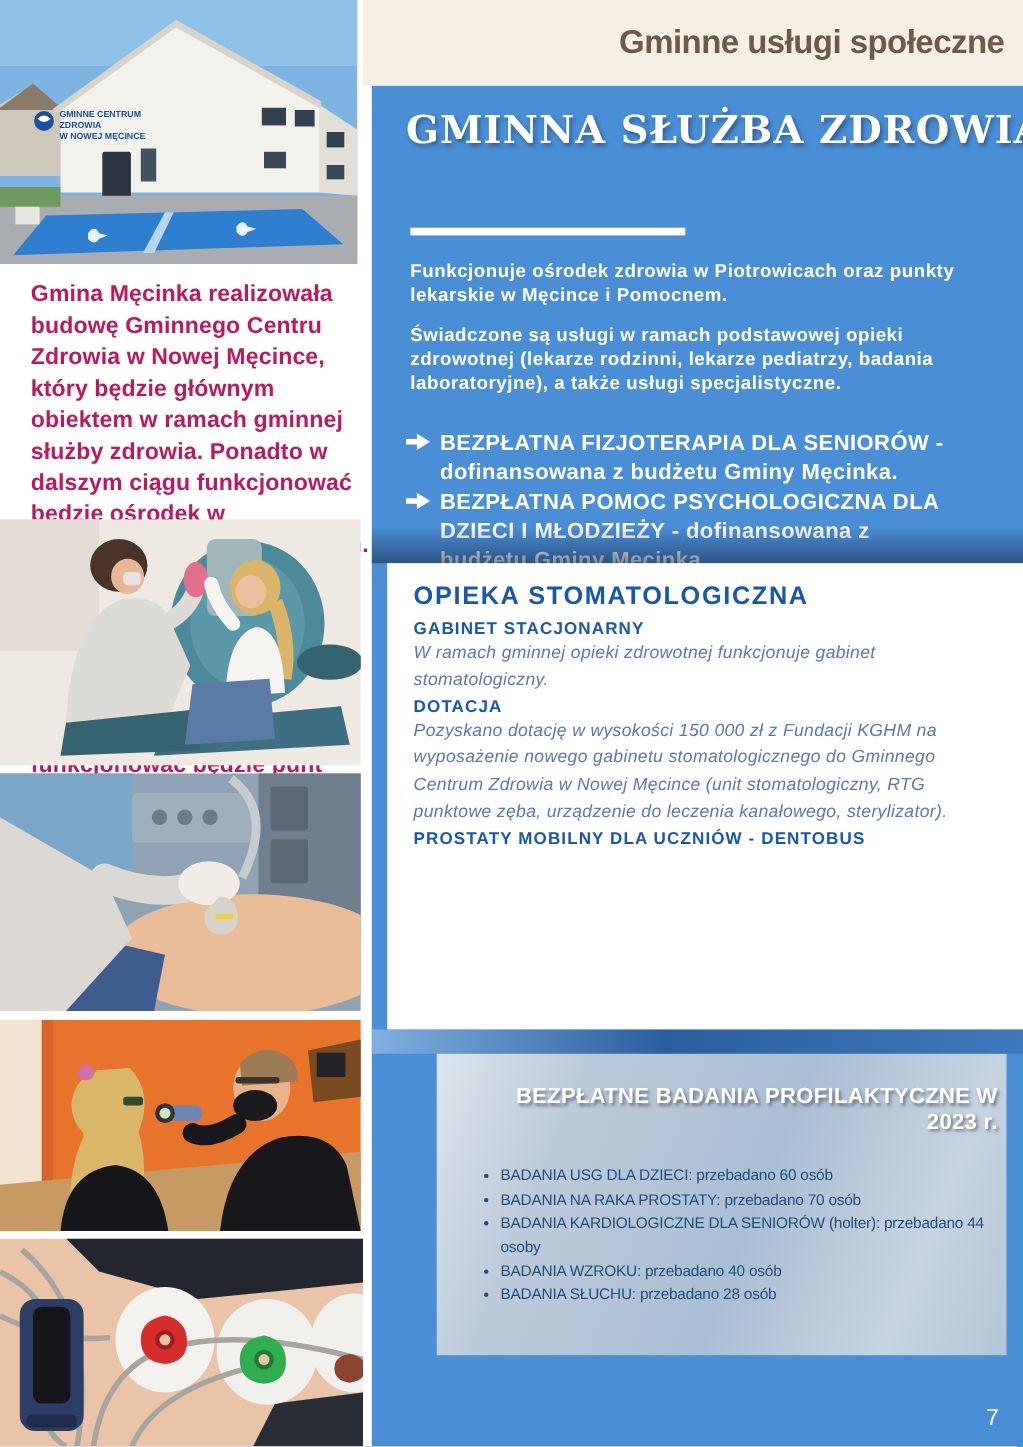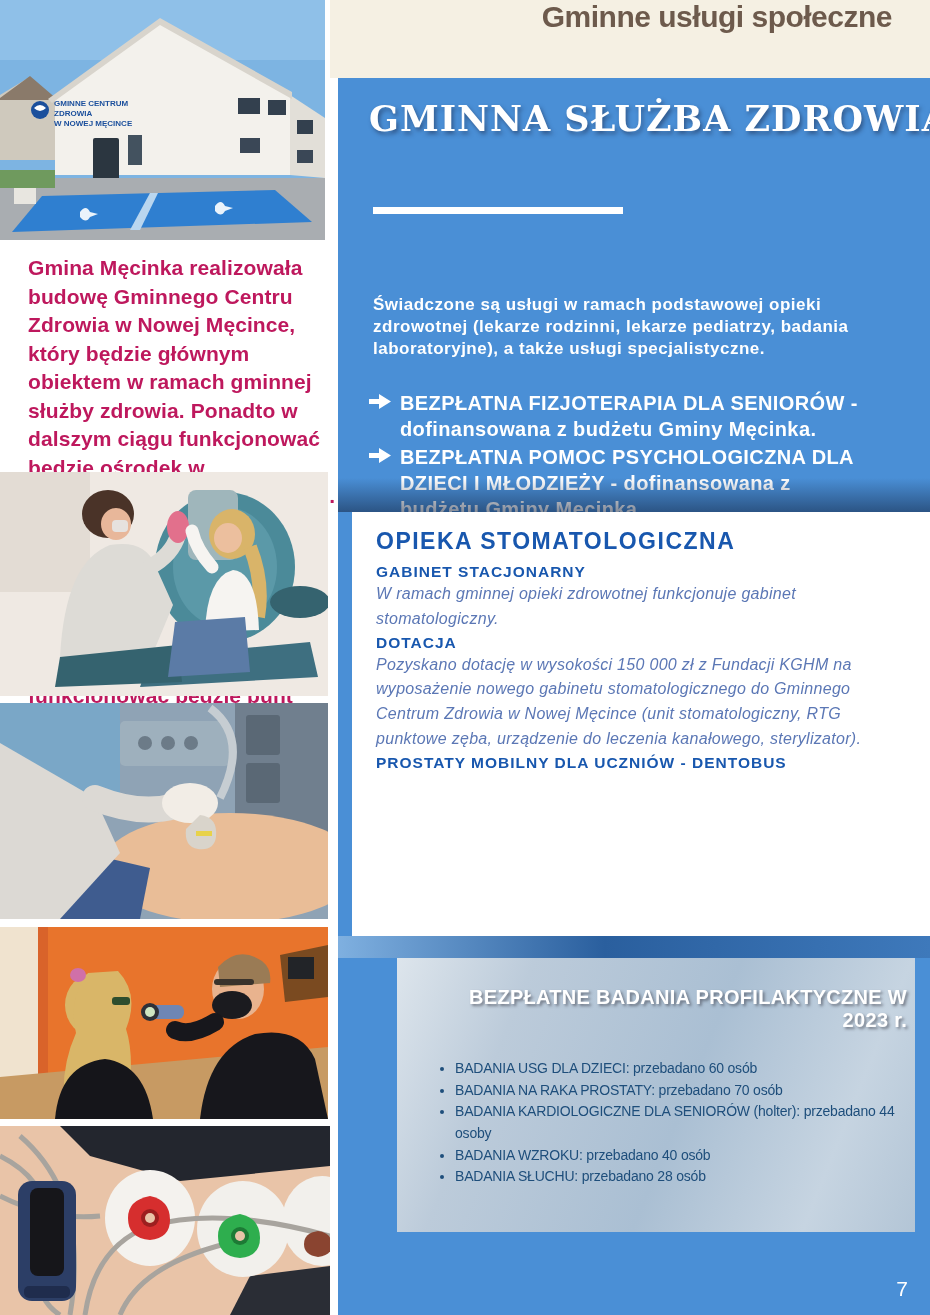--- a/index.html
+++ b/index.html
@@ -4,22 +4,22 @@
 <style>
   html,body{margin:0;padding:0;background:#e8e8e8;}
   .page{
     position:relative;width:930px;height:1315px;margin:0 auto;
     background:#ffffff;overflow:hidden;
     font-family:"Liberation Sans","DejaVu Sans",sans-serif;
   }
   
   .cream-band{
     position:absolute;left:330px;top:0;width:600px;height:78px;
-    background:#f5f0e3;display:flex;justify-content:flex-end;
-    padding-right:38px;box-sizing:border-box;
+    background:#f5f0e3;display:flex;align-items:center;justify-content:flex-end;
+    padding-right:17px;box-sizing:border-box;
   }
   .page-header{
     font-size:30px;font-weight:bold;color:#6d5a4c;letter-spacing:-0.5px;margin:0;
   }
   .blue-panel{
     position:absolute;left:338px;top:78px;width:592px;height:1237px;
     background:#4a8fd6;
   }
   .main-title{
     position:absolute;left:31px;top:20px;margin:0;
@@ -251,20 +251,21 @@
 
   <div class="cream-band">
     <h1 class="page-header">Gminne usługi społeczne</h1>
   </div>
 
   <div class="blue-panel">
 
     <h2 class="main-title">GMINNA SŁUŻBA ZDROWIA</h2>
     <div class="title-underline"></div>
 
+    <p class="panel-paragraph panel-p1">Funkcjonuje ośrodek zdrowia w Piotrowicach oraz punkty lekarskie w Męcince i Pomocnem.</p>
     <p class="panel-paragraph panel-p2">Świadczone są usługi w ramach podstawowej opieki zdrowotnej (lekarze rodzinni, lekarze pediatrzy, badania laboratoryjne), a także usługi specjalistyczne.</p>
 
     <div class="arrow-list">
       <div class="arrow-item">
         <svg class="arrow-glyph" width="22" height="15" viewBox="0 0 22 15">
           <path d="M0 5 h10 v-5 l12 7.5 -12 7.5 v-5 h-10 z" fill="#ffffff"></path>
         </svg>
         <span class="arrow-text">BEZPŁATNA FIZJOTERAPIA DLA SENIORÓW - dofinansowana z budżetu Gminy Męcinka.</span>
       </div>
       <div class="arrow-item">

